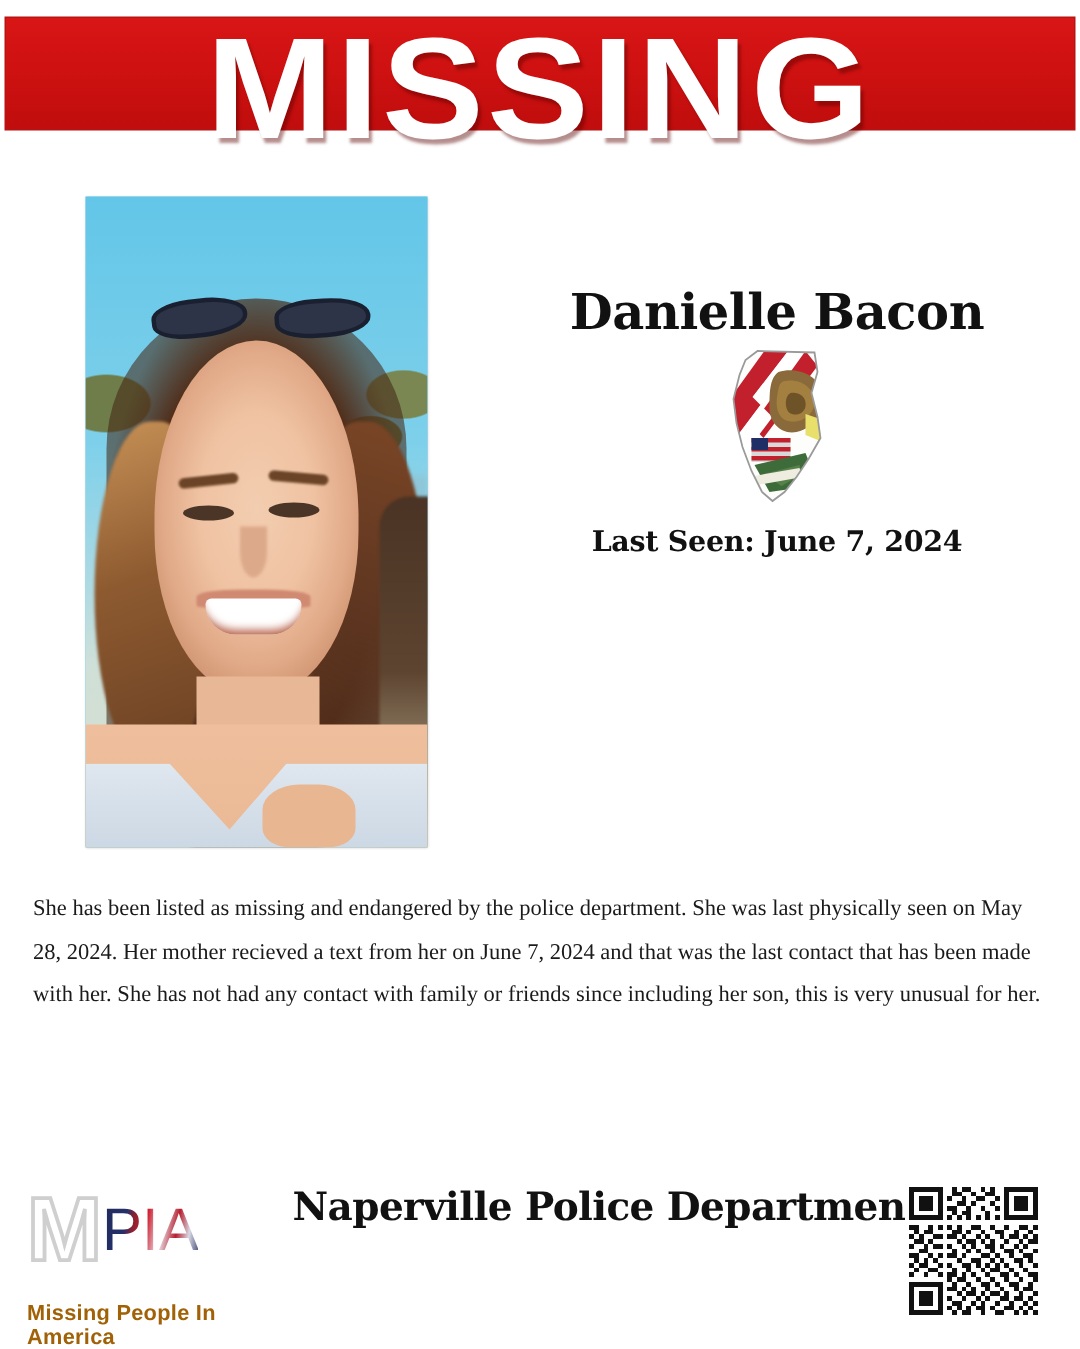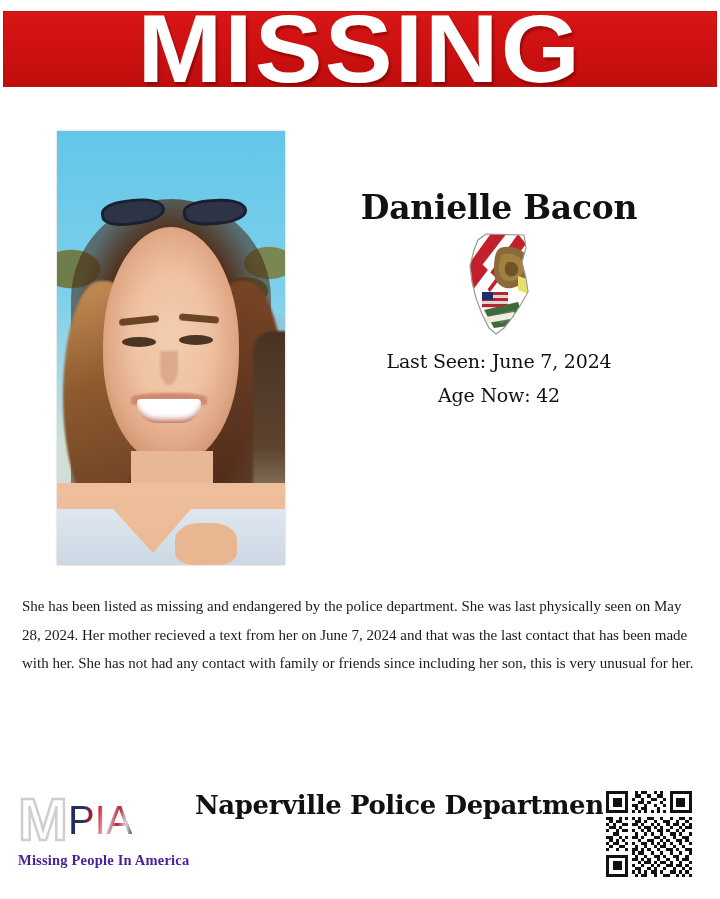--- a/index.html
+++ b/index.html
@@ -10,21 +10,21 @@
     overflow:hidden;
     position:relative;
   }
   .poster{position:relative;width:720px;height:899px;background:#fff;}
 
   
   .banner{
     position:absolute;left:3px;top:11px;width:714px;height:76px;
     background:linear-gradient(180deg,#d81616 0%,#cf1111 45%,#c00d0d 100%);
     border:1px solid #b81212;
-    display:flex;align-items:center;justify-content:center;
+    display:flex;justify-content:center;
     box-sizing:border-box;
   }
   .banner-text{
     font-family:"Liberation Sans", sans-serif;
     font-weight:bold;
     font-size:96px;
     line-height:96px;
     letter-spacing:2px;
     color:#ffffff;
     transform:scaleX(1.06);
@@ -81,35 +81,35 @@
   .ph-lip{position:absolute;left:74px;top:262px;width:76px;height:12px;background:#d18a72;border-radius:40% 40% 10% 10%;filter:blur(.8px);}
   .ph-neck{position:absolute;left:74px;top:320px;width:82px;height:70px;background:#e8b795;}
   .ph-chest{position:absolute;left:0;top:352px;width:228px;height:82px;background:linear-gradient(180deg,#efbf9d 0%,#eab894 100%);}
   .ph-top{position:absolute;left:0;top:378px;width:228px;height:56px;
     background:linear-gradient(180deg,#dfe7ef 0%,#ccd8e4 100%);
     clip-path:polygon(0 0,56px 0,96px 44px,134px 0,228px 0,228px 56px,0 56px);}
   .ph-hand{position:absolute;left:118px;top:392px;width:62px;height:42px;background:#e9b692;border-radius:40% 40% 30% 30%;filter:blur(.4px);}
   .ph-person2{position:absolute;left:196px;top:200px;width:44px;height:234px;background:linear-gradient(180deg,#4a3324 0%,#5d4430 50%,#c9c3a5 100%);border-radius:20px 0 0 0;filter:blur(1px);}
 
   
-  .info{position:absolute;left:329px;top:190px;width:340px;text-align:center;}
+  .info{position:absolute;left:348px;top:190px;width:340px;text-align:center;}
   .name{
     font-family:"DejaVu Serif", serif;
     font-weight:bold;font-size:33px;line-height:36px;color:#111;
     letter-spacing:-.3px;white-space:nowrap;
   }
   .state-icon{margin:6px auto 0;width:86px;height:104px;position:relative;}
   .loc-line{
     margin-top:4px;
     display:flex;align-items:center;justify-content:center;gap:4px;
     font-family:"DejaVu Serif", serif;font-weight:bold;font-size:25px;color:#111;
   }
   .pin{width:20px;height:26px;position:relative;flex:0 0 auto;}
   .meta{
-    font-family:"DejaVu Serif", serif;font-weight:normal;font-size:19px;color:#111;
+    font-family:"DejaVu Serif", serif;font-weight:bold;font-size:19px;color:#111;
     margin-top:14px;letter-spacing:-.2px;
   }
   .meta.second{margin-top:12px;}
 
   
   .desc{
     position:absolute;left:22px;top:592px;width:678px;
     font-family:"Liberation Serif", serif;
     font-size:15px;line-height:28.5px;color:#1a1a1a;text-align:left;
   }
@@ -121,22 +121,22 @@
     font-family:"Liberation Sans", sans-serif;font-weight:bold;font-size:60px;line-height:56px;
     color:transparent;-webkit-text-stroke:2.5px #cfcfcf;
   }
   .logo-pia{
     font-family:"Liberation Sans", sans-serif;font-weight:normal;font-size:40px;line-height:56px;
     background-image:
       linear-gradient(100deg,#1f2a5a 0%,#24306b 26%,#8d2030 34%,#cf2233 46%,#e8e8ee 60%,#b81e2e 74%,#d8d8e2 86%,#2a3566 100%);
     -webkit-background-clip:text;background-clip:text;color:transparent;
   }
   .logo-tag{
-    font-family:Liberation Serif, serif;font-weight:bold;font-size:14.5px;
-    color:#4c1d95;letter-spacing:.2px;margin-top:4px;
+    font-family:Liberation Sans, sans-serif;font-weight:bold;font-size:14.5px;
+    color:#a16207;letter-spacing:.2px;margin-top:20px;
   }
   .dept{
     position:absolute;left:195px;top:789px;width:380px;text-align:center;
     font-family:"DejaVu Serif", serif;font-weight:bold;color:#111;
   }
   .dept-name{font-size:26px;line-height:32px;letter-spacing:-.4px;white-space:nowrap;}
   .dept-phone{font-size:25px;line-height:32px;margin-top:2px;}
   .qr{position:absolute;left:594px;top:788px;width:110px;height:92px;}
 </style>
 </head>
@@ -214,21 +214,20 @@
           <path d="M62 44 L74 48 L72 62 L62 58 Z" fill="#e8e06a"></path>
 
           <path d="M24 86 L58 80 L60 86 L26 92 Z" fill="#efece0"></path>
         </g>
         <path d="M30 2 L68 3 L70 16 L66 30 L70 46 L72 60 L64 74 L56 86 L48 96 L40 102 L33 96 L26 82 L20 66 L16 50 L14 34 L18 18 L22 8 Z" fill="none" stroke="#9a9a9a" stroke-width="1.2"></path>
       </svg>
     </div>
 
 
     <div class="meta">Last Seen: June 7, 2024</div>
-    <div class="meta second">Age Now: 42</div>
   </div>
 
   <div class="desc">She has been listed as missing and endangered by the police department. She was last physically seen on May 28, 2024. Her mother recieved a text from her on June 7, 2024 and that was the last contact that has been made with her. She has not had any contact with family or friends since including her son, this is very unusual for her.</div>
 
   <div class="logo">
     <div class="logo-word">
       <span class="logo-m">M</span>
       <span class="logo-pia">PIA</span>
     </div>
     <div class="logo-tag">Missing People In America</div>

